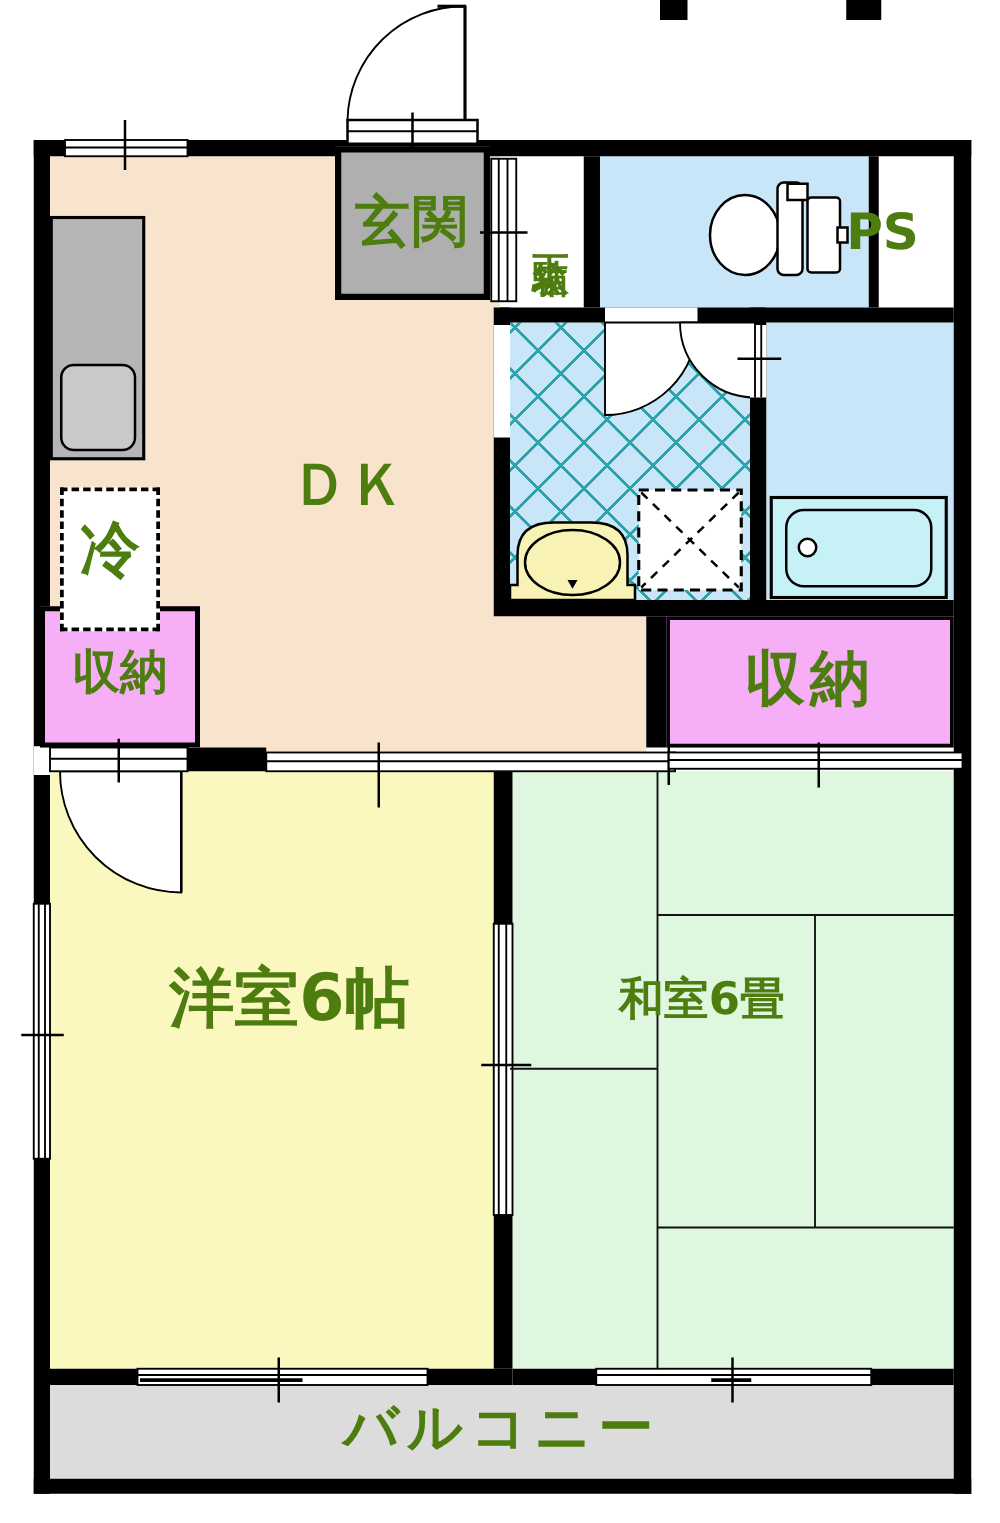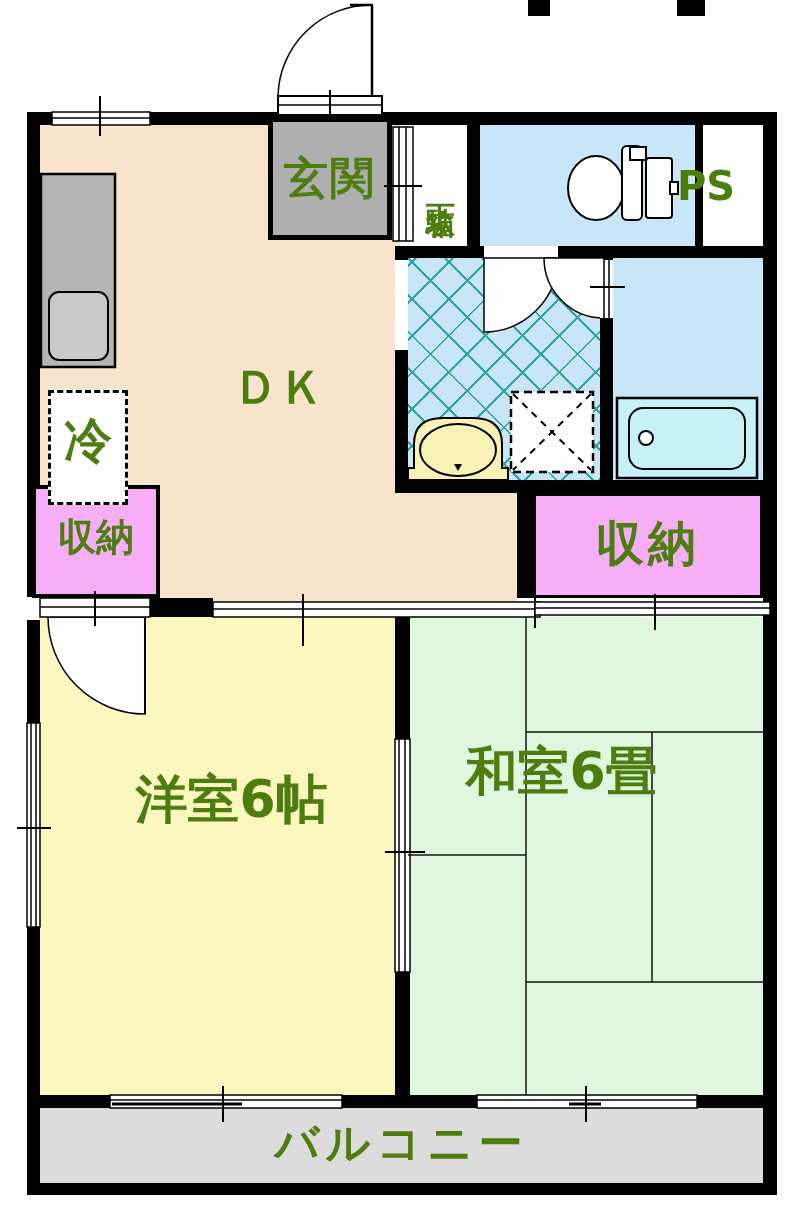--- a/index.html
+++ b/index.html
@@ -196,15 +196,15 @@
   <div class="lbl" style="left:195px;top:296px;width:130px;height:110px;flex-direction:column;align-items:flex-end;font-size:46px;margin-top:36px;">
     <span>ＤＫ</span>
   </div>
   <div class="lbl" style="left:268px;top:117px;width:124px;height:123px;font-size:44px;letter-spacing:2px;">玄関</div>
   <div class="lbl vtext" style="left:413px;top:128px;width:54px;height:115px;font-size:29px;">下駄箱</div>
   <div class="lbl" style="left:676px;top:125px;width:60px;height:121px;font-size:40px;">PS</div>
   <div class="lbl" style="left:48px;top:390px;width:80px;height:100px;font-size:48px;">冷</div>
   <div class="lbl" style="left:32px;top:485px;width:128px;height:105px;font-size:38px;">収納</div>
   <div class="lbl" style="left:533px;top:493px;width:230px;height:100px;font-size:48px;letter-spacing:4px;">収納</div>
   <div class="lbl" style="left:40px;top:770px;width:383px;height:60px;font-size:52px;">洋室6帖</div>
-  <div class="lbl" style="left:410px;top:742px;width:303px;height:60px;font-size:52px;">和室6畳</div>
+  <div class="lbl" style="left:410px;top:770px;width:303px;height:60px;font-size:36px;">和室6畳</div>
   <div class="lbl" style="left:40px;top:1108px;width:723px;height:70px;font-size:44px;letter-spacing:6px;">バルコニー</div>
 </div>
 
 </body></html>

